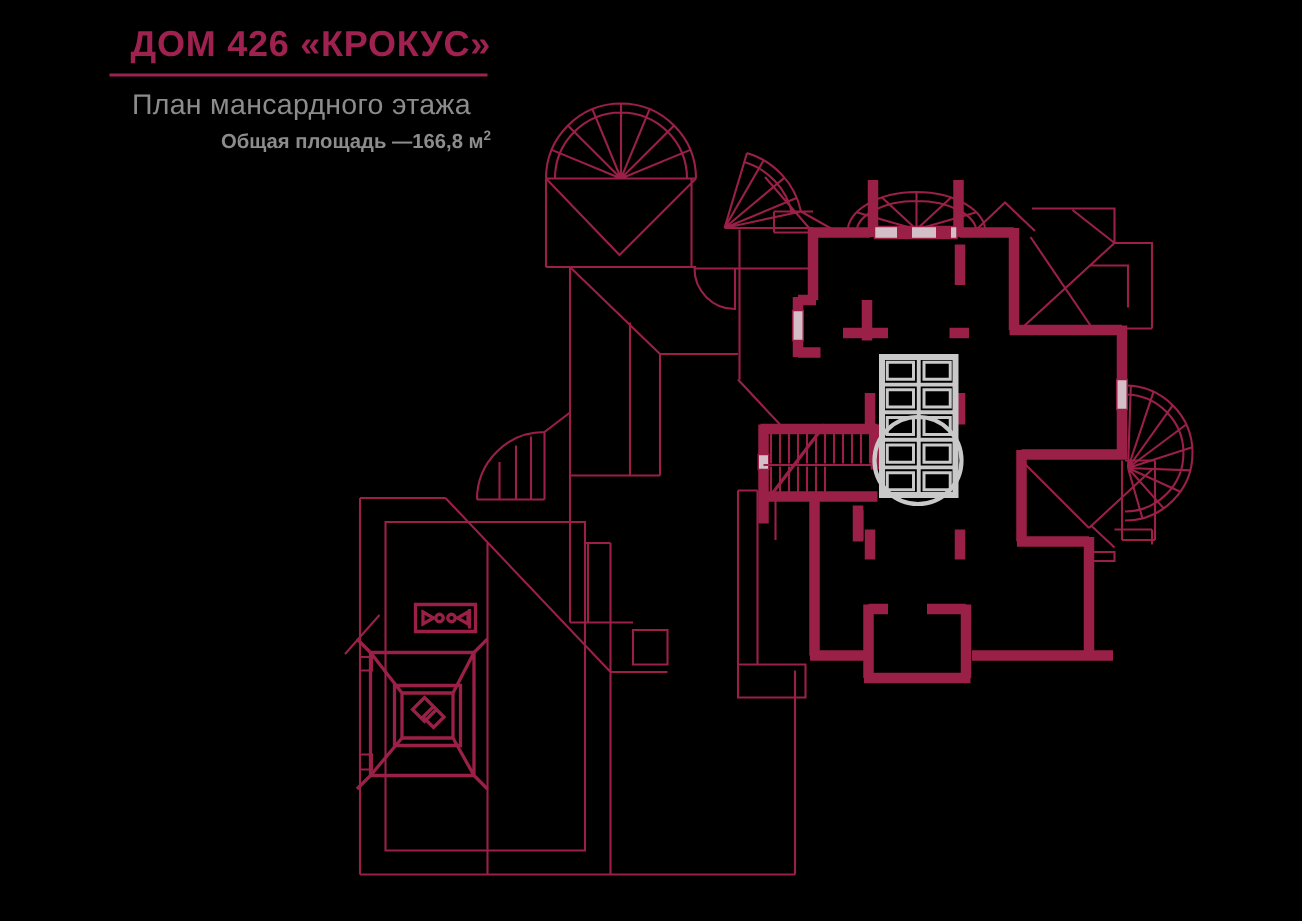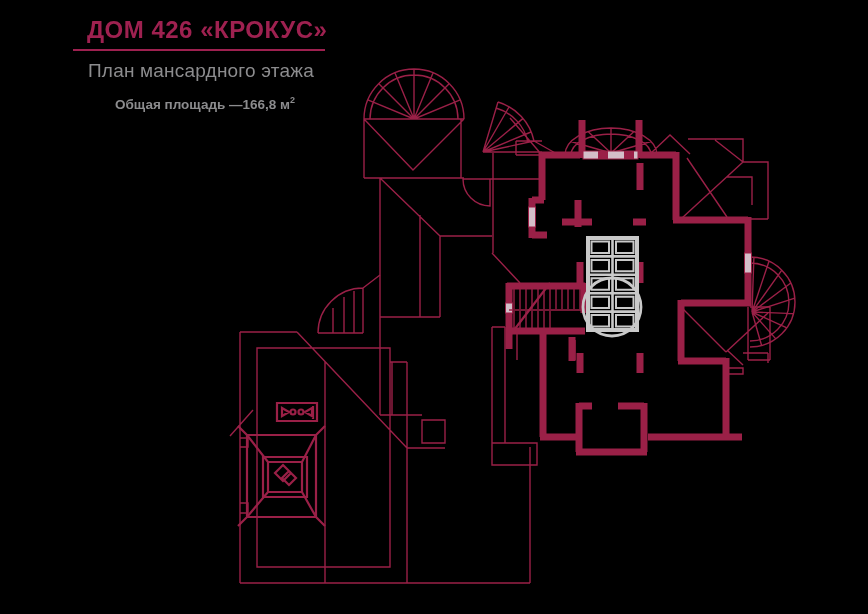--- a/index.html
+++ b/index.html
@@ -21,21 +21,21 @@
     color:var(--accent);font-size:24px;font-weight:bold;
     letter-spacing:.5px;margin-left:14px;white-space:nowrap;text-align:right;
   }
   .rule{width:252px;height:2px;background:var(--accent);margin-top:5px;}
   .subtitle{
     color:var(--gray);font-size:19px;font-weight:normal;
     margin-top:9px;margin-left:15px;letter-spacing:.2px;white-space:nowrap;
   }
   .area{
     color:var(--gray);font-size:13.5px;font-weight:bold;
-    margin-top:13px;margin-left:42px;white-space:nowrap;
+    margin-top:3px;margin-left:42px;white-space:nowrap;text-align:right;
   }
   .area sup{font-size:9px;}
   svg.plan{position:absolute;left:0;top:0;}
   .ln{stroke:var(--line);stroke-width:1.4;fill:none;}
   .md{stroke:var(--line);stroke-width:2.2;fill:none;}
   .wl{stroke:var(--line);stroke-width:7;fill:none;}
   .gl{stroke:var(--glass);fill:none;}
   .wn{fill:var(--window);stroke:var(--line);stroke-width:1;}
   .tk{fill:var(--line);}
 </style>

